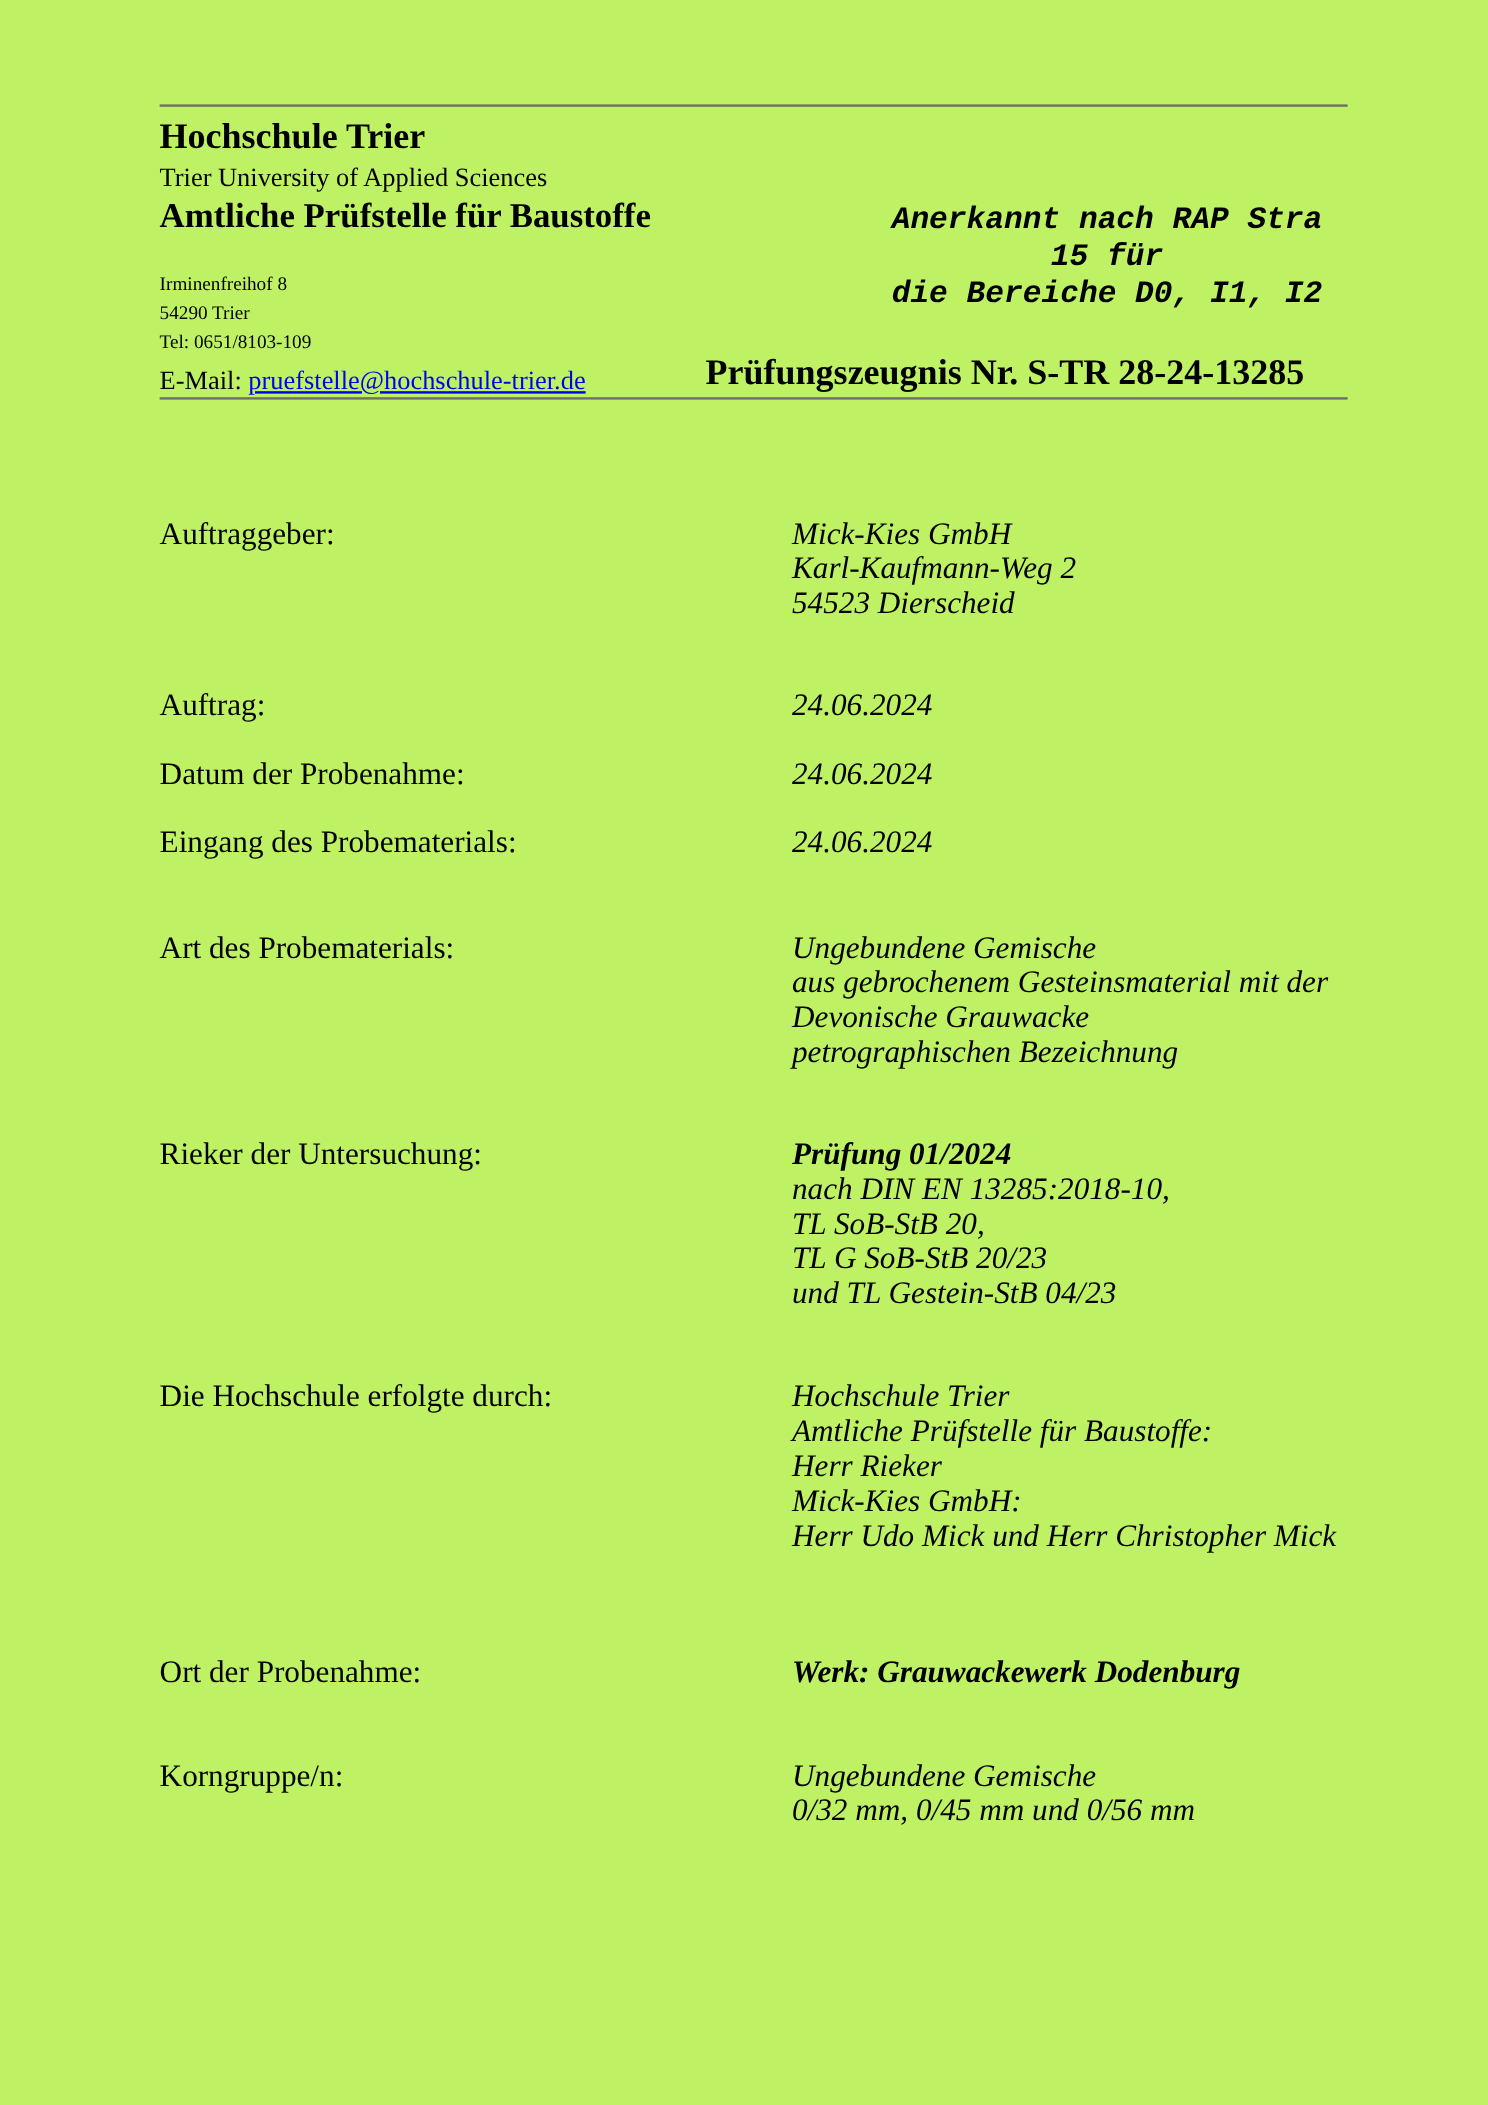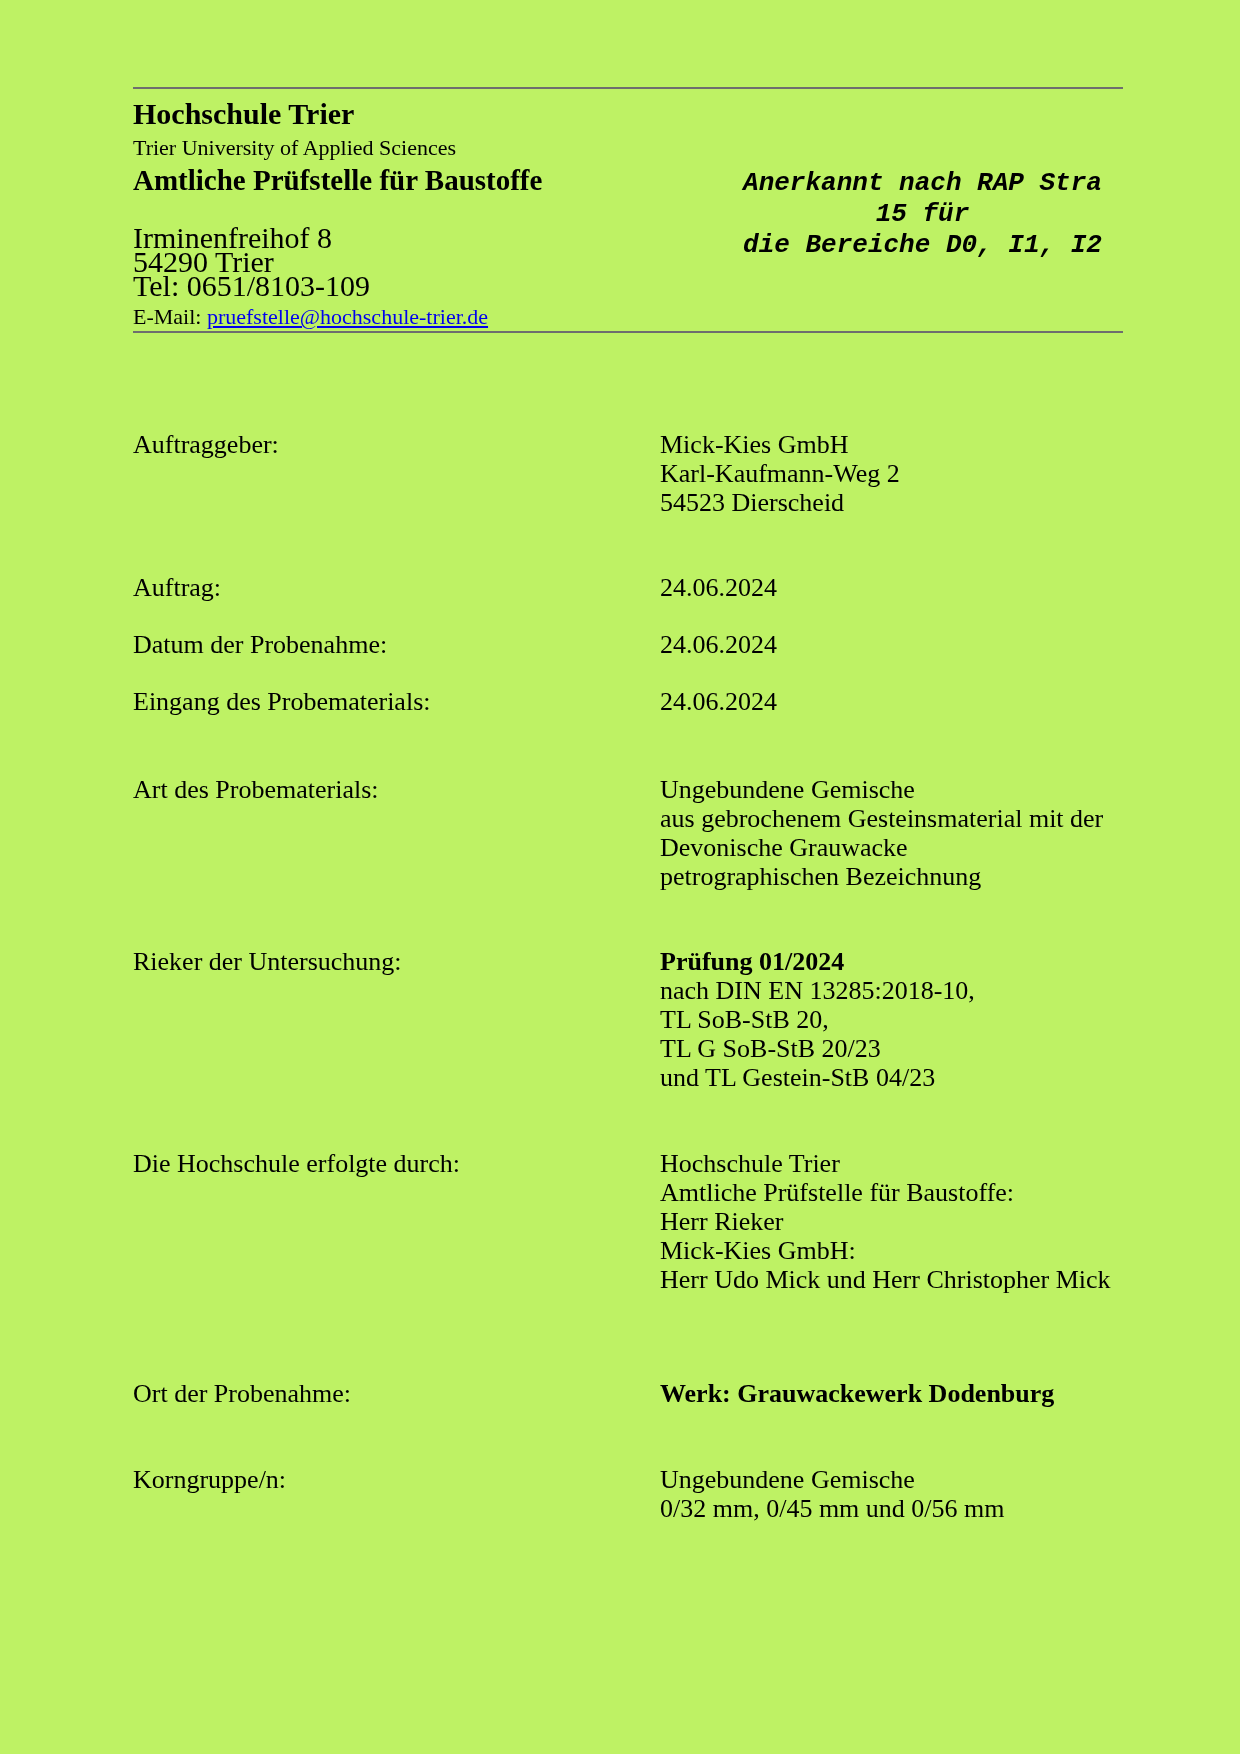--- a/index.html
+++ b/index.html
@@ -62,21 +62,21 @@
     font-weight: bold;
     font-style: italic;
     line-height: 31px;
     text-align: center;
     font-family: Liberation Mono, monospace;
   }
   .addr {
     position: absolute;
     left: 133px;
     top: 226px;
-    font-size: 30px;
+    font-size: 16px;
     line-height: 24px;
     white-space: nowrap;
   }
   .email-row {
     position: absolute;
     left: 133px;
     top: 304px;
     font-size: 22px;
     line-height: 26px;
     white-space: nowrap;
@@ -106,20 +106,21 @@
     position: absolute;
     left: 0;
     top: 0;
     white-space: nowrap;
   }
   .fvalue {
     position: absolute;
     left: 527px;
     top: 0;
     white-space: nowrap;
+    font-style: italic;
   }
   .bold { font-weight: bold; }
 
   .row-0 { top: 430px; }
   .row-1 { top: 573px; }
   .row-2 { top: 630px; }
   .row-3 { top: 687px; }
   .row-4 { top: 775px; }
   .row-5 { top: 947px; }
   .row-6 { top: 1149px; }
@@ -146,20 +147,21 @@
     <div>Irminenfreihof 8</div>
     <div>54290 Trier</div>
     <div>Tel: 0651/8103-109</div>
   </div>
 
   <div class="email-row">
     <span>E-Mail:</span>
     <a href="#" class="email-link">pruefstelle@hochschule-trier.de</a>
   </div>
 
+  <div class="cert-title">Prüfungszeugnis Nr. S-TR 28-24-13285</div>
 
   <div class="rule rule-bottom"></div>
 
   <div class="frow row-0">
     <div class="flabel">Auftraggeber:</div>
     <div class="fvalue">
       <div>Mick-Kies GmbH</div>
       <div>Karl-Kaufmann-Weg 2</div>
       <div>54523 Dierscheid</div>
     </div>

